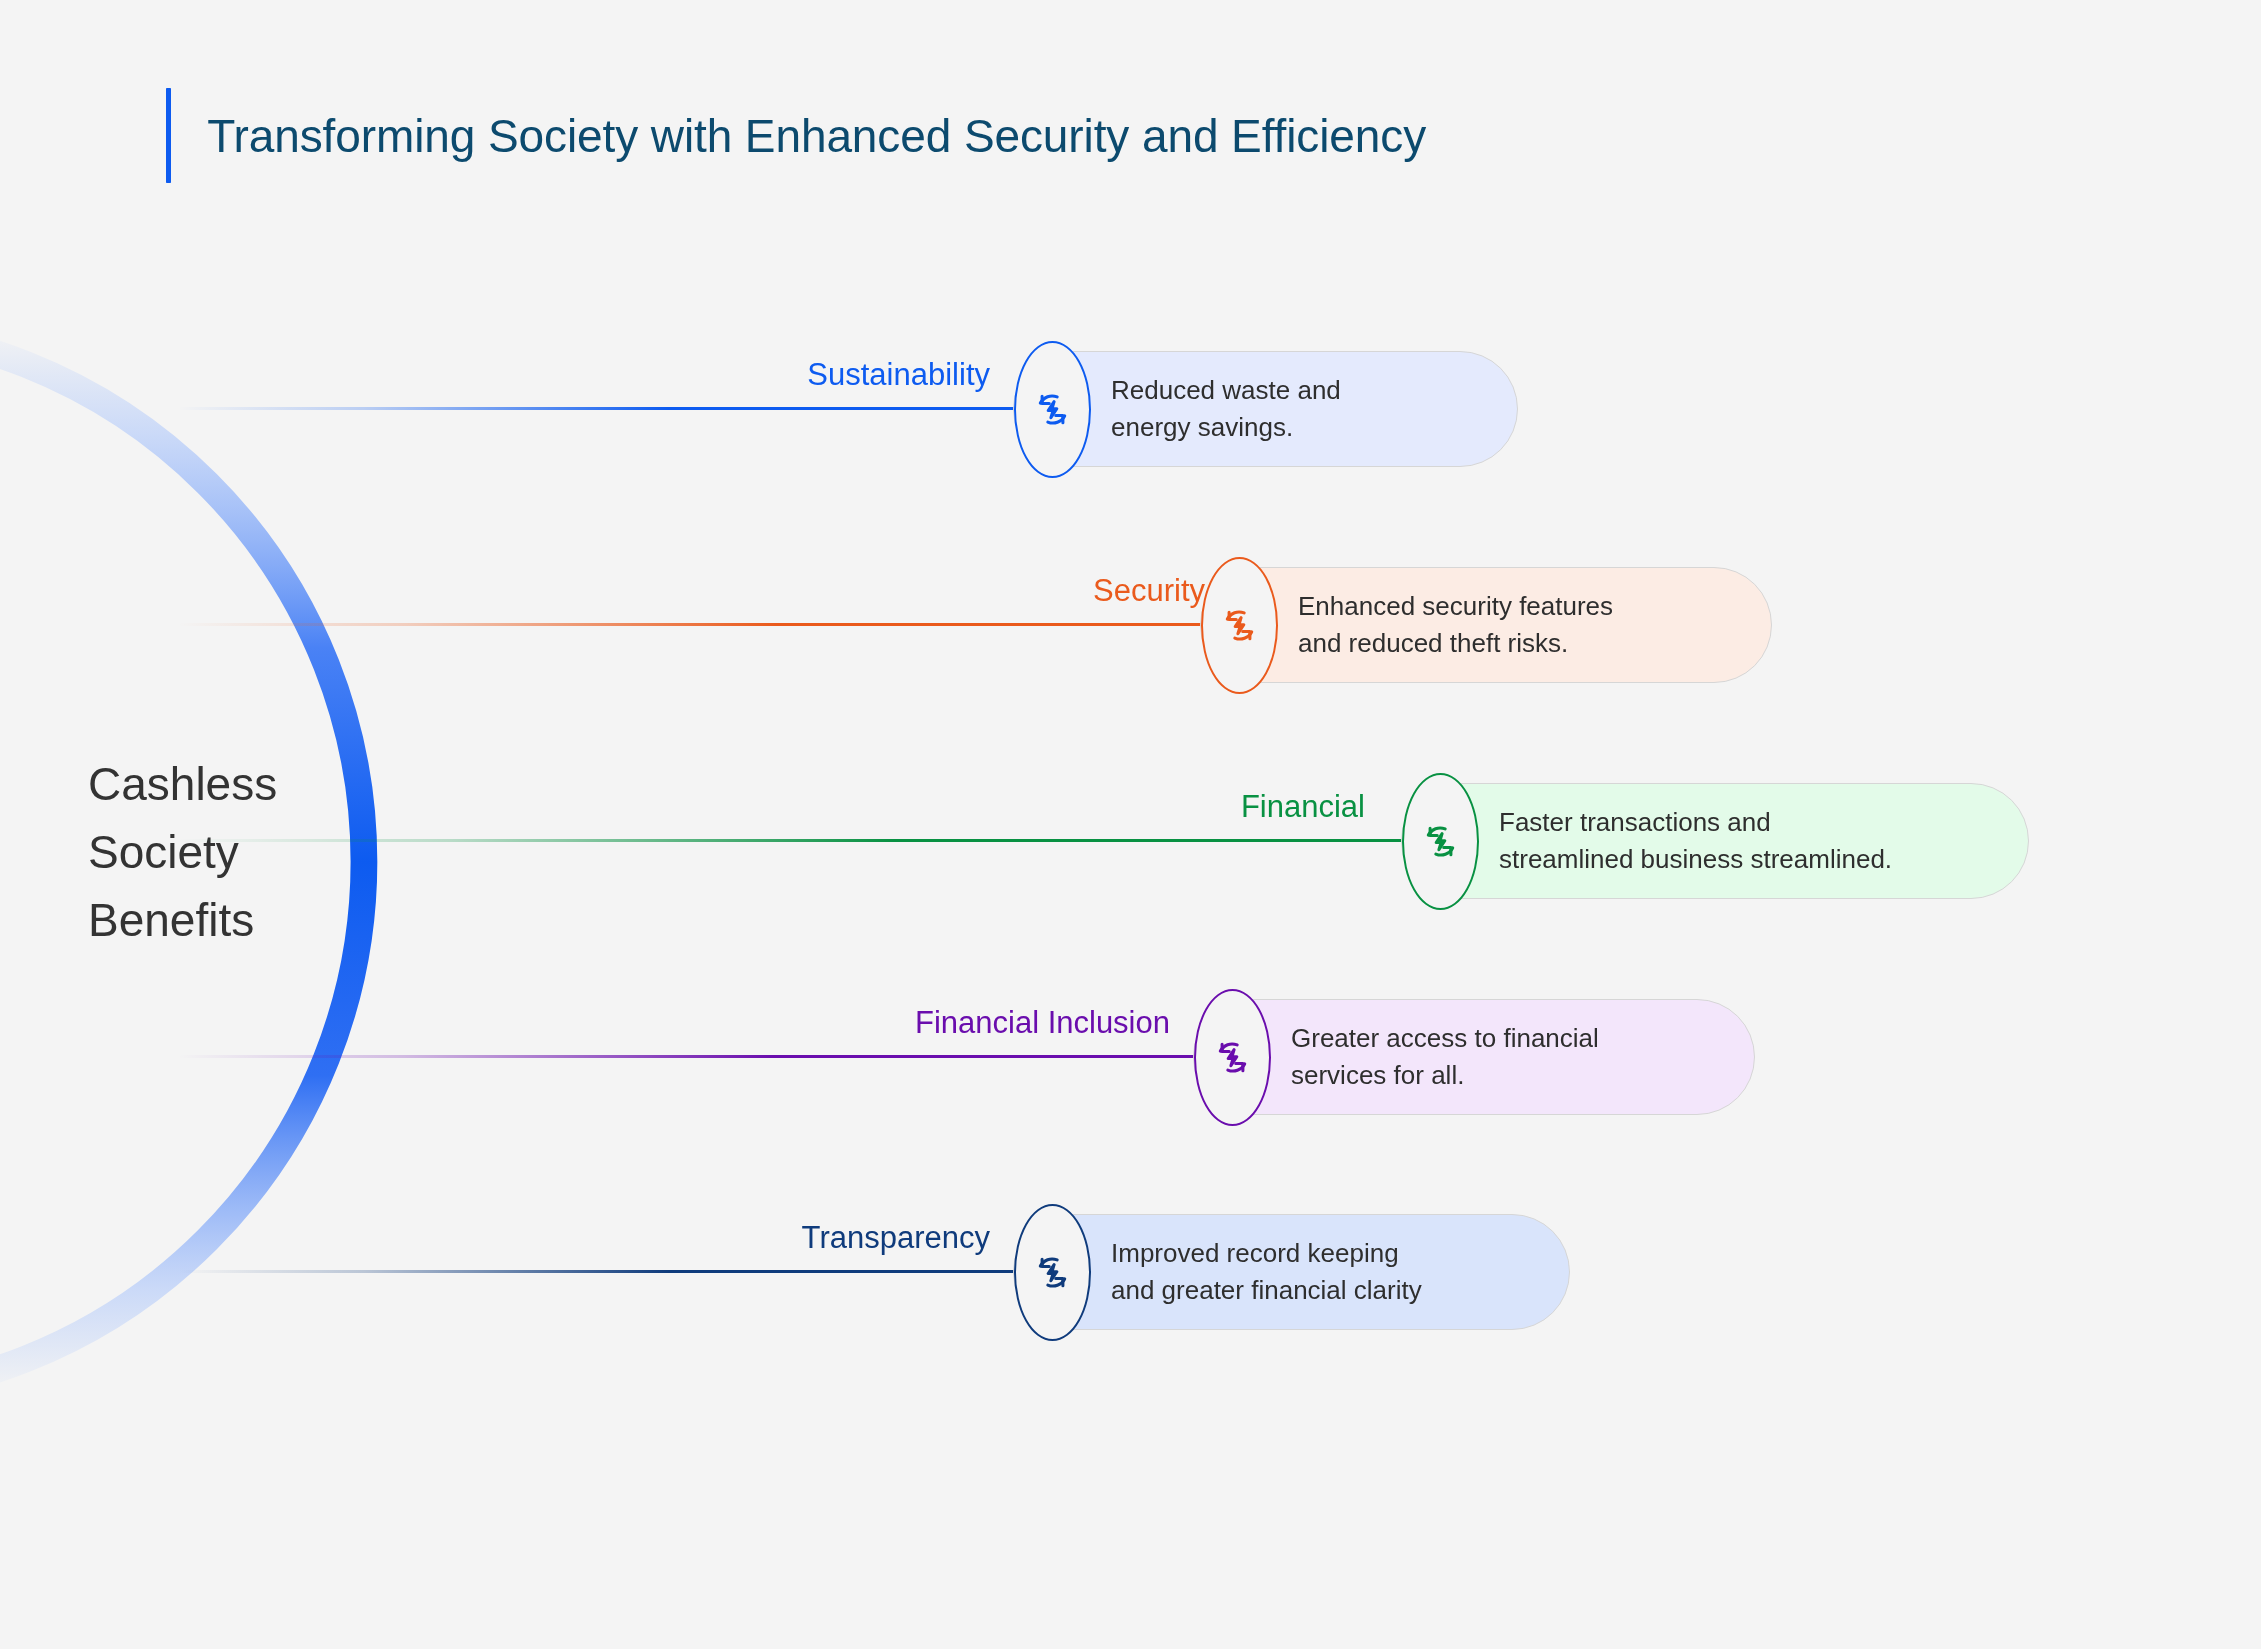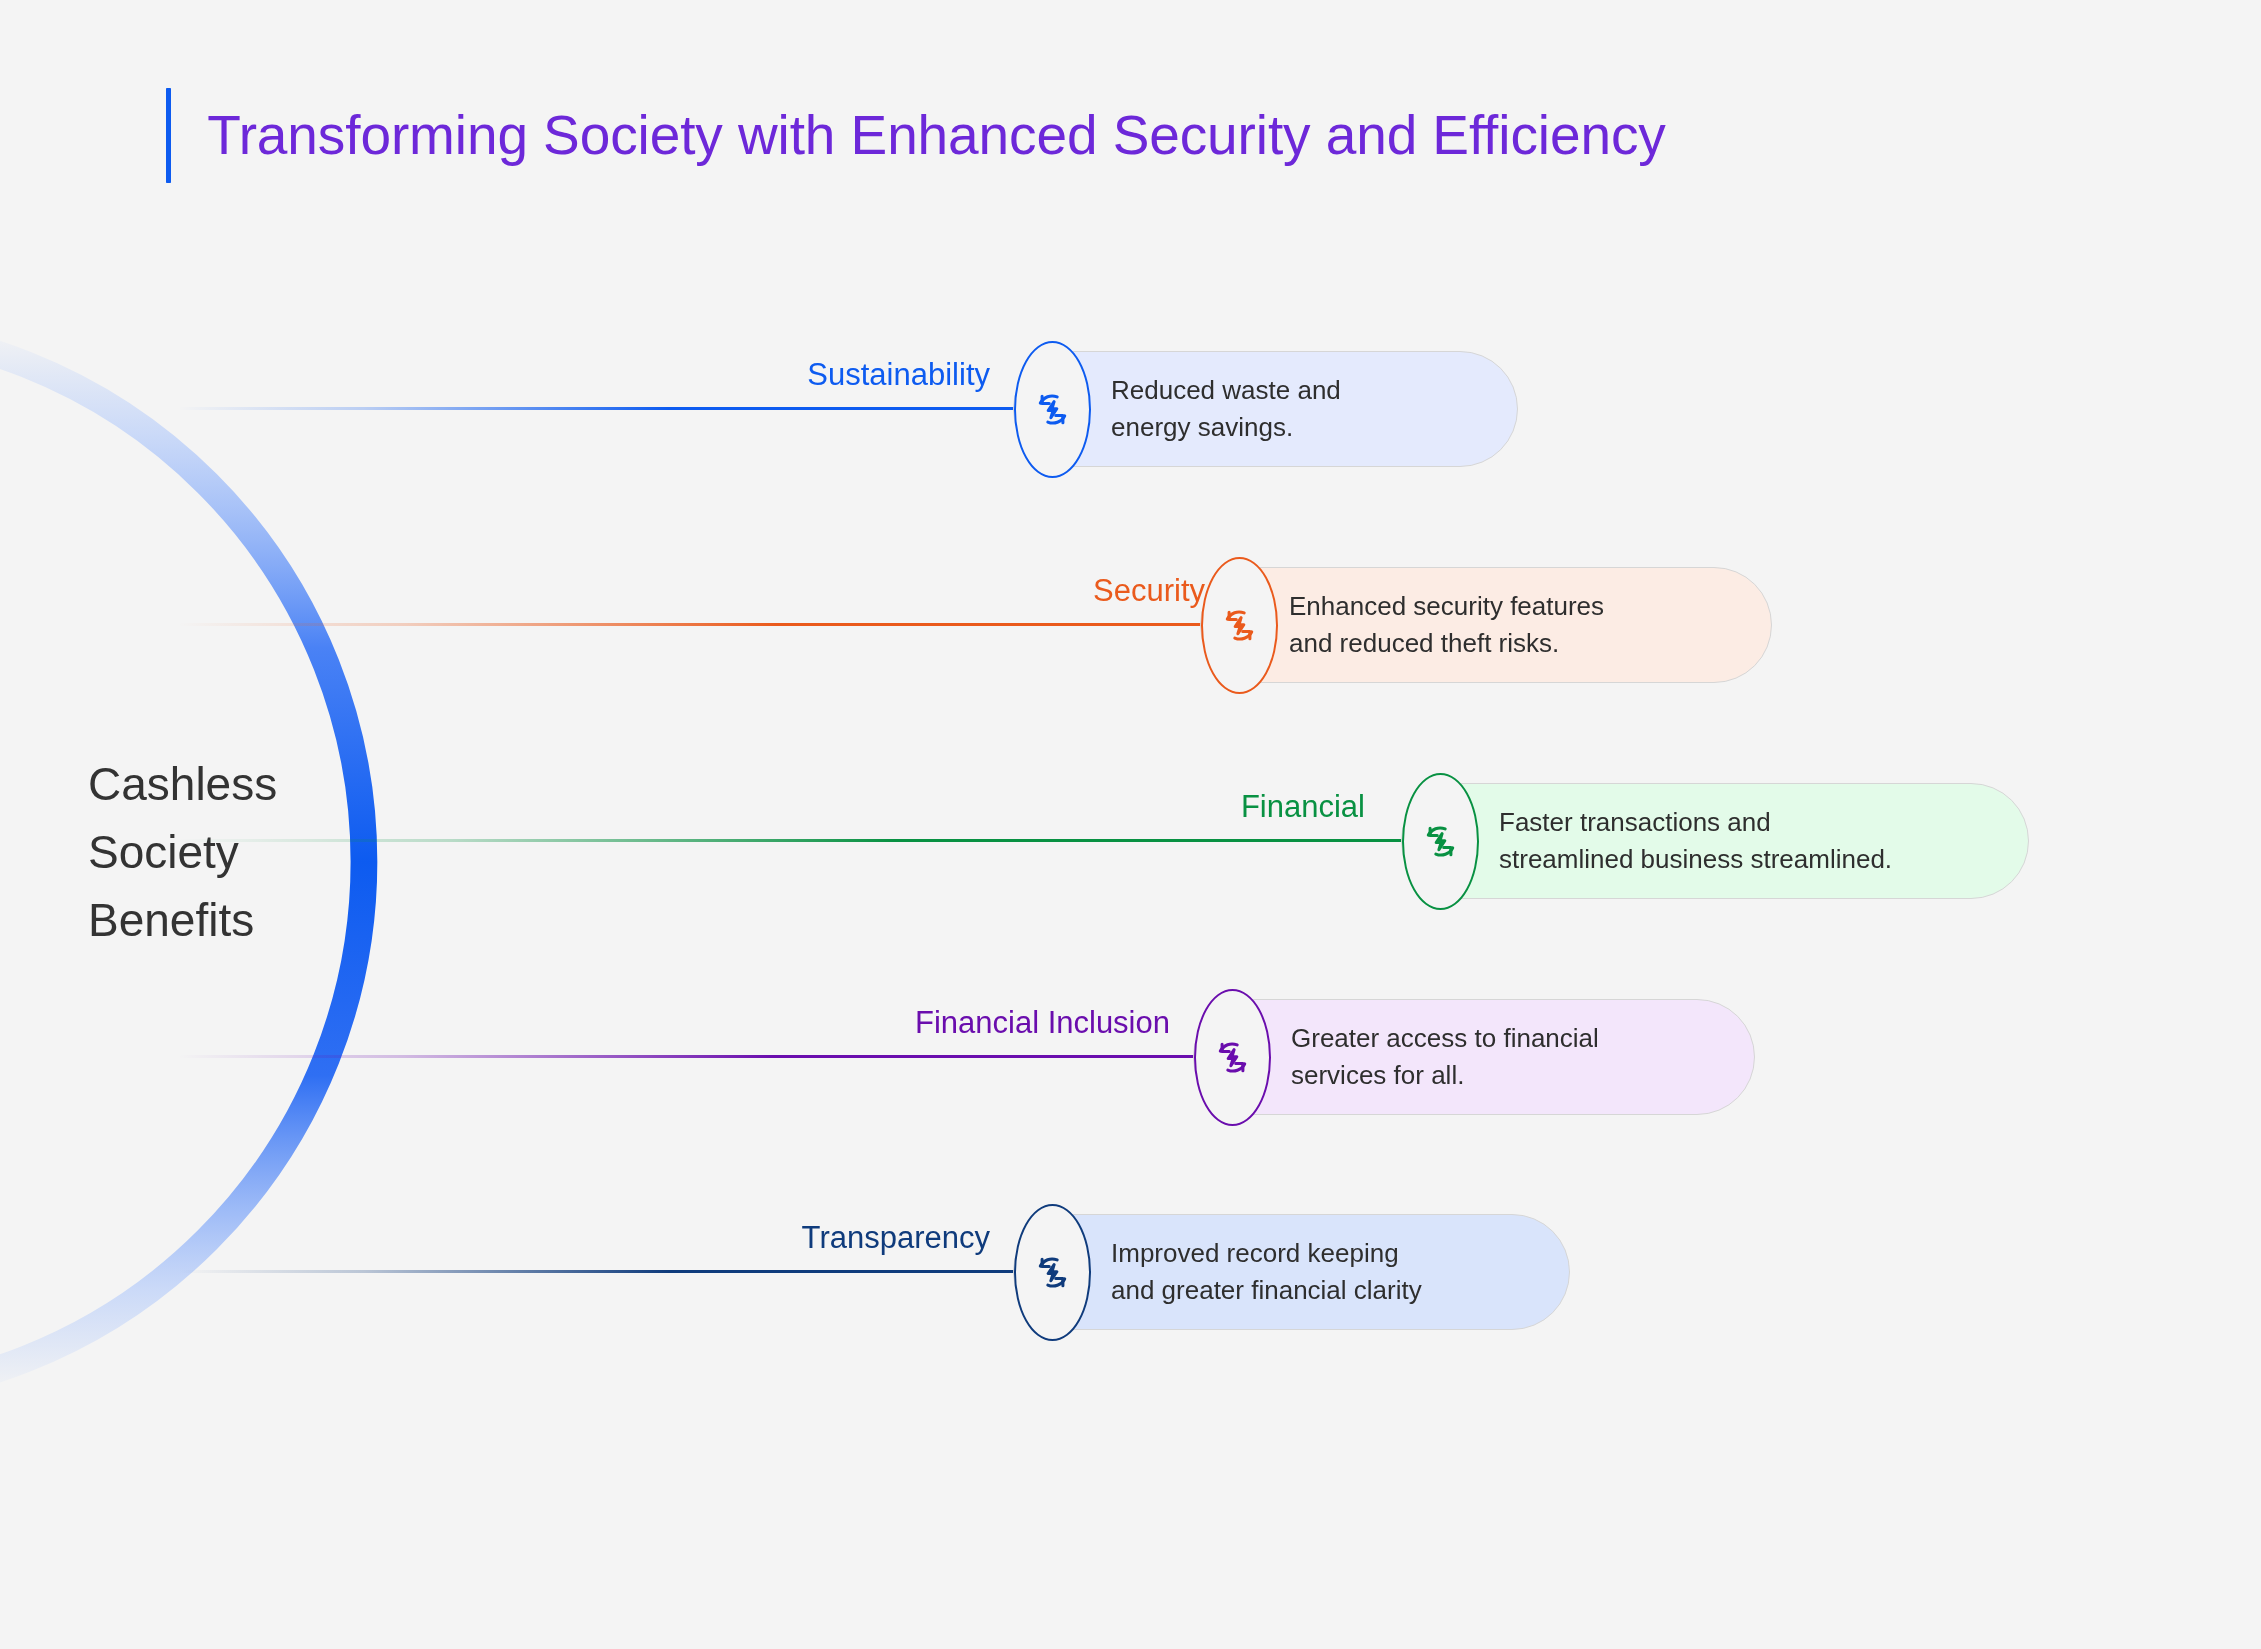--- a/index.html
+++ b/index.html
@@ -27,22 +27,22 @@
     align-items: center;
     gap: 36px;
   }
   .title-bar {
     width: 5.2px;
     height: 95px;
     background: #0d5bf0;
     border-radius: 0.7px;
   }
   .title-text {
-    font-size: 55px;
-    color: #6d28d9;
+    font-size: 46px;
+    color: #0c4a6e;
     letter-spacing: -0.1px;
     white-space: nowrap;
     line-height: 1;
   }
 
   
   .center-label {
     position: absolute;
     left: 88px;
     top: 750px;
@@ -171,21 +171,21 @@
       <div class="pill" style="left:1200px; width:572px; background:#fcece4; border-color:#d6d6d6;">
         <div class="icon-circle" style="border:2.2px solid #ea5a1c;">
     <svg width="43" height="43" viewBox="0 0 24 24" fill="none" stroke="#ea5a1c" stroke-width="1.7" stroke-linecap="round" stroke-linejoin="round">
       <path d="M5.2 8.4 A7.4 7.4 0 0 1 14.6 5.0"></path>
       <polyline points="6.2,4.6 6.2,8.6 10.2,8.6" fill="none"></polyline>
       <path d="M18.8 15.6 A7.4 7.4 0 0 1 9.4 19.0"></path>
       <polyline points="17.8,19.4 17.8,15.4 13.8,15.4" fill="none"></polyline>
       <path d="M12.9 7.6 L9.6 12.6 L12.3 12.6 L11.1 16.6 L14.4 11.6 L11.7 11.6 Z" fill="none" stroke-linejoin="round"></path>
     </svg>
           </div>
-        <div class="pill-text" style="left:88px;">Enhanced security features
+        <div class="pill-text" style="left:97px;">Enhanced security features
 and reduced theft risks.</div>
       </div>
       </div>
       <div class="row" style="left: 0px; top: 781px; width: 2261px;">
       <div class="connector" style="left:178px; width:1235px;
                   background:linear-gradient(to right, #08914200 0%, #08914240 22%, #089142 58%, #089142 100%);"></div>
 
       <div class="row-label" style="color:#089142; left:1365px; transform:translateX(-100%);">Financial</div>
 
       <div class="pill" style="left:1401px; width:628px; background:#e3fbe9; border-color:#d6d6d6;">

